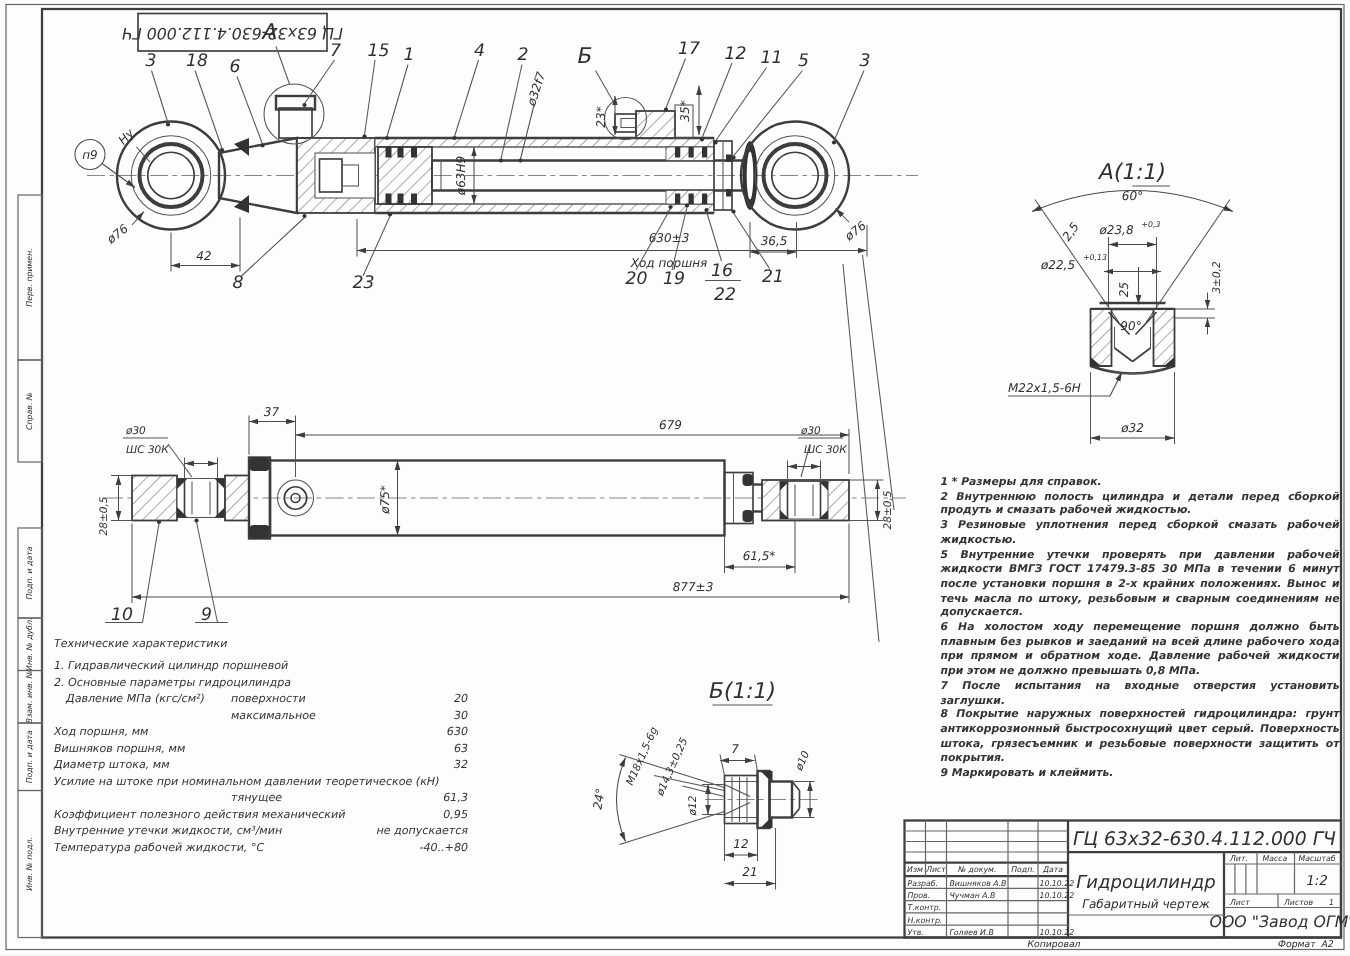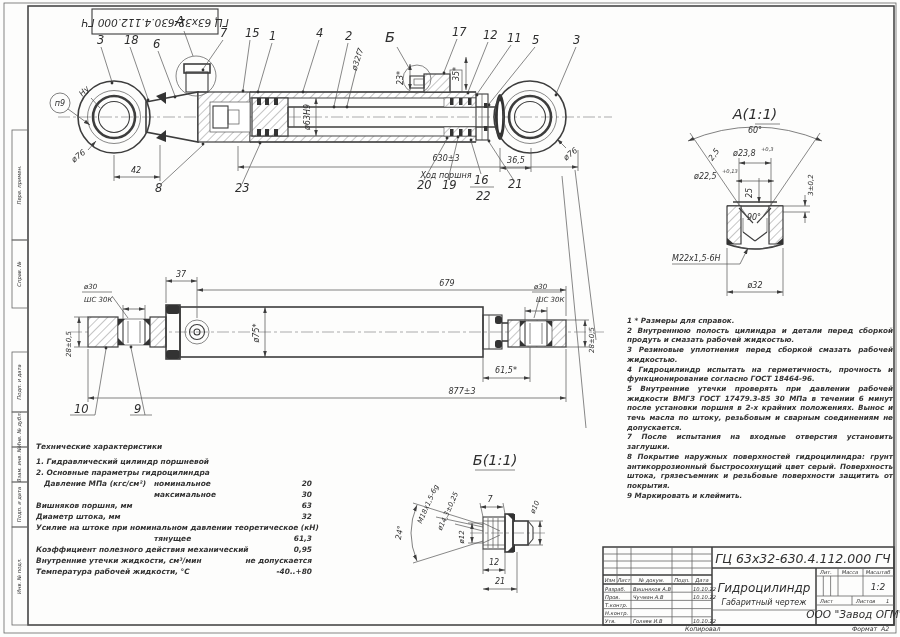--- a/index.html
+++ b/index.html
@@ -18,21 +18,21 @@
   .ht{fill:url(#hat);stroke:#3d3d3d;stroke-width:1.2}
   .hts{fill:url(#hat);stroke:#555;stroke-width:0.6}
   .blk{fill:#333;stroke:none}
   .wht{fill:#fff;stroke:#555;stroke-width:0.7}
   .fr{stroke:#3d3d3d;stroke-width:1.5;fill:none}
   .frt{stroke:#666;stroke-width:0.8;fill:none}
   
   .txtblock{position:absolute;color:#333;font-style:italic;}
   #notes{left:627px;top:316px;width:266px;font-size:7.2px;line-height:9.7px;text-align:justify;}
   #notes div{margin:0 0 0 0;font-weight:bold;}
-  #tech{left:36px;top:441px;width:278px;font-size:7.4px;line-height:11px;font-weight:bold;}
+  #tech{left:36px;top:423px;width:278px;font-size:7.4px;line-height:11px;}
   #tech .hd{margin-bottom:4px;}
   .t-row{position:relative;height:11px;white-space:nowrap;}
   .t-row .l{position:absolute;left:0;}
   .t-row .li{position:absolute;left:8px;}
   .t-row .m{position:absolute;left:118px;}
   .t-row .v{position:absolute;right:2px;}
 </style>
 </head>
 <body>
 
@@ -592,46 +592,50 @@
     <text x="852" y="631" class="t6">Формат</text>
     <text x="881" y="631" class="t6">А2</text>
   </g>
 </svg>
 
 
 <div id="notes" class="txtblock">
   <div>1 * Размеры для справок.</div>
   <div>2 Внутреннюю полость цилиндра и детали перед сборкой продуть и смазать рабочей жидкостью.</div>
   <div>3 Резиновые уплотнения перед сборкой смазать рабочей жидкостью.</div>
-  <div>4 Гидроцилиндр испытать на герметичность, прочность и функционирование согласно ГОСТ 18464-96.</div>
   <div>5 Внутренние утечки проверять при давлении рабочей жидкости ВМГЗ ГОСТ 17479.3-85 30 МПа в течении 6 минут после установки поршня в 2-х крайних положениях. Вынос и течь масла по штоку, резьбовым и сварным соединениям не допускается.</div>
+  <div>6 На холостом ходу перемещение поршня должно быть плавным без рывков и заеданий на всей длине рабочего хода при прямом и обратном ходе. Давление рабочей жидкости при этом не должно превышать 0,8 МПа.</div>
   <div>7 После испытания на входные отверстия установить заглушки.</div>
   <div>8 Покрытие наружных поверхностей гидроцилиндра: грунт антикоррозионный быстросохнущий цвет серый. Поверхность штока, грязесъемник и резьбовые поверхности защитить от покрытия.</div>
   <div>9 Маркировать и клеймить.</div>
 </div>
 
 
 <div id="tech" class="txtblock">
   <div class="hd">Технические характеристики</div>
   <div class="t-row">
         <span class="l">1. Гидравлический цилиндр поршневой</span>
       </div>
   <div class="t-row">
         <span class="l">2. Основные параметры гидроцилиндра</span>
       </div>
   <div class="t-row">
         <span class="li">Давление МПа (кгс/см²)</span>
-        <span class="m">номинальное</span>
+        <span class="m">поверхности</span>
         <span class="v">20</span>
       </div>
   <div class="t-row">
         <span class="m">максимальное</span>
         <span class="v">30</span>
       </div>
   <div class="t-row">
+        <span class="l">Ход поршня, мм</span>
+        <span class="v">630</span>
+      </div>
+  <div class="t-row">
         <span class="l">Вишняков поршня, мм</span>
         <span class="v">63</span>
       </div>
   <div class="t-row">
         <span class="l">Диаметр штока, мм</span>
         <span class="v">32</span>
       </div>
   <div class="t-row">
         <span class="l">Усилие на штоке при номинальном давлении теоретическое (кН)</span>
       </div>

